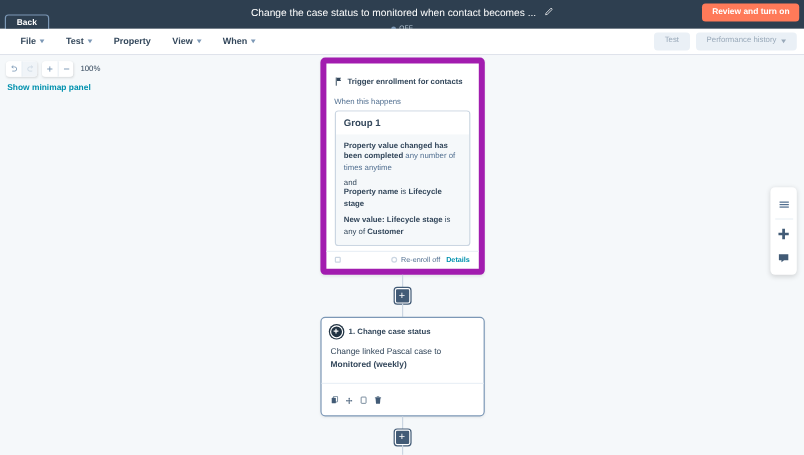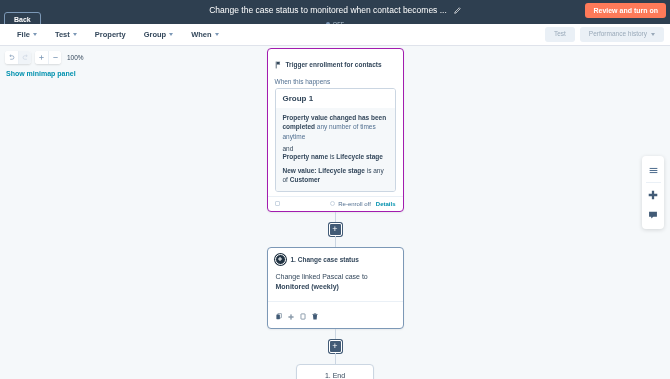--- a/index.html
+++ b/index.html
@@ -186,21 +186,21 @@
   .flow {
     position: absolute;
     left: 0; right: 0; top: 0;
     display: flex;
     flex-direction: column;
     align-items: center;
   }
   .card {
     width: 137px;
     background: #ffffff;
-    border: 1px solid #a21caf;
+    border: 5px solid #a21caf;
     border-radius: 4px;
     box-shadow: 0 1px 2px rgba(0,0,0,.06);
   }
 
   
   .trigger-card { margin-top: 2px; }
   .trigger-head {
     display: flex;
     align-items: center;
     gap: 4px;
@@ -418,21 +418,21 @@
     <span class="caret"></span>
   </div>
   <div class="menu-item">
     <span>Test</span>
     <span class="caret"></span>
   </div>
   <div class="menu-item">
     <span>Property</span>
   </div>
   <div class="menu-item">
-    <span>Group</span>
+    <span>View</span>
     <span class="caret"></span>
   </div>
   <div class="menu-item">
     <span>When</span>
     <span class="caret"></span>
   </div>
 
   <div class="menubar-right">
     <button class="ghost-btn">Test</button>
     <button class="ghost-btn with-caret">

